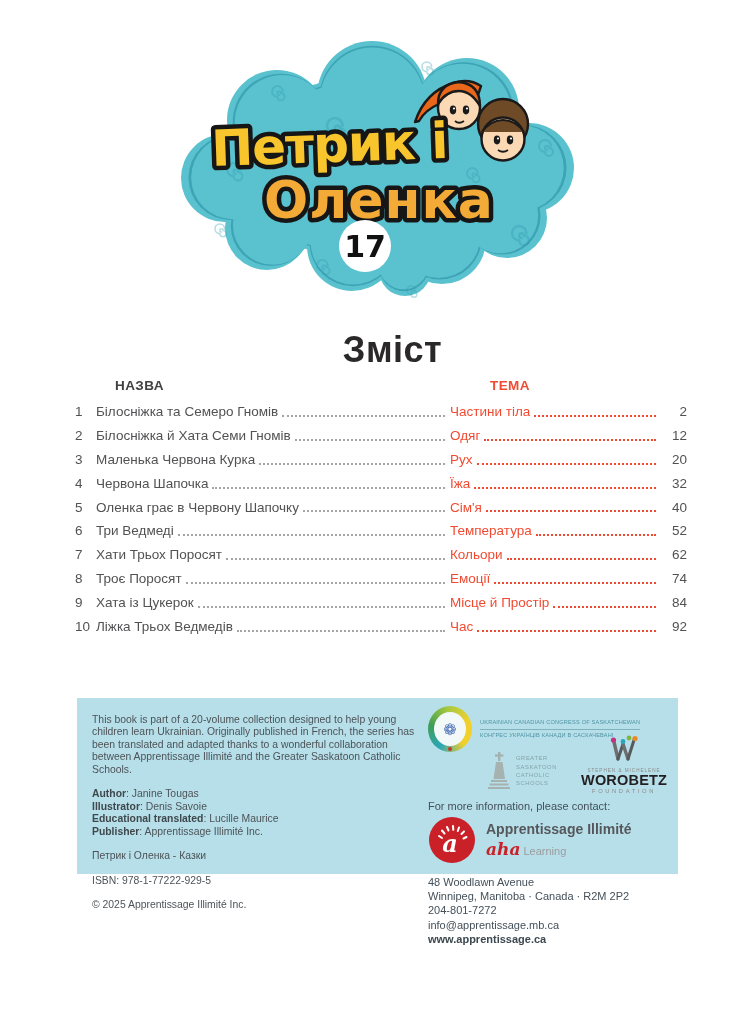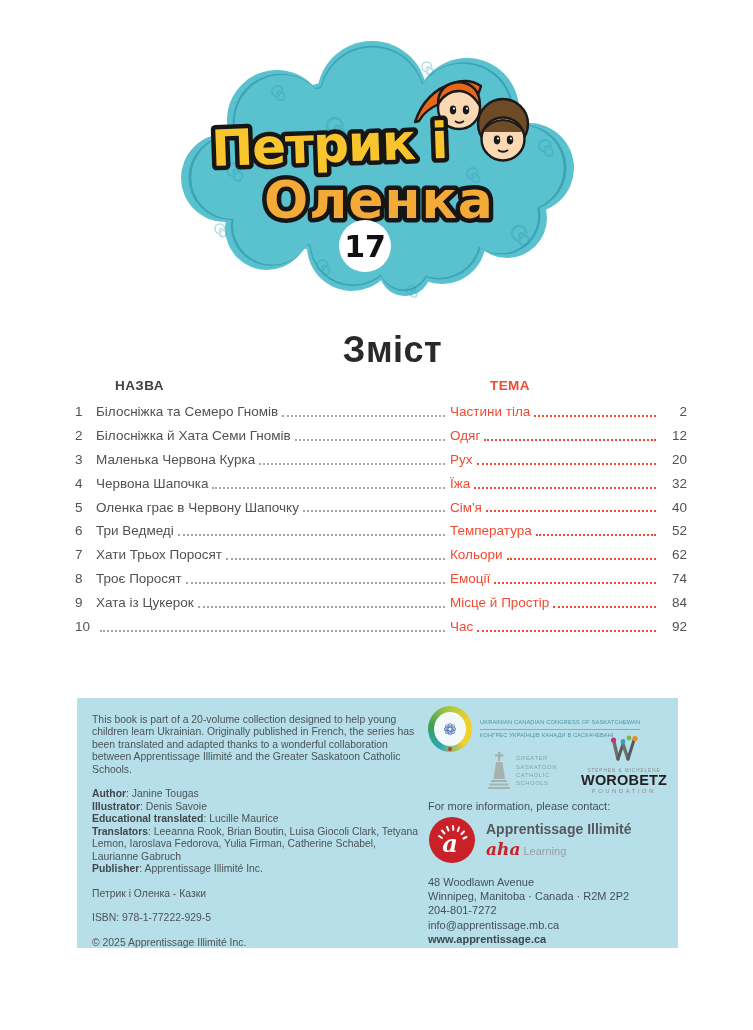--- a/index.html
+++ b/index.html
@@ -21,21 +21,21 @@
   .toc-row{display:flex;align-items:flex-end;height:23.9px;font-size:13.5px;color:#525254;}
   .toc-row span{line-height:23.9px;white-space:nowrap;}
   .toc-left{display:flex;align-items:flex-end;width:375px;flex:0 0 375px;}
   .toc-num{width:21px;flex:0 0 21px;}
   .leader{flex:1 1 auto;border-bottom:2px dotted #a5a5a5;margin:0 5px 7px 4px;min-width:8px;}
   .leader.orange{border-bottom-color:#f04b32;}
   .toc-theme{color:#f04b32;}
   .toc-page{width:26px;flex:0 0 26px;text-align:right;}
 
   
-  .footer{position:absolute;left:77px;top:698px;width:601px;height:250px;background:#b7dfe9;}
+  .footer{position:absolute;left:77px;top:698px;width:601px;height:176px;background:#b7dfe9;}
   .f-left{position:absolute;left:15px;top:16px;width:330px;font-size:10.4px;line-height:1.2;color:#4c5357;}
   .f-left .about{margin:0 0 12px 0;}
   .credit-line b{color:#3f484c;}
   .f-series{margin-top:12px;}
   .f-isbn{margin-top:12px;}
   .f-copy{margin-top:12px;}
 
   .f-right{position:absolute;left:351px;top:8px;width:242px;height:238px;}
 
   
@@ -255,40 +255,40 @@
           <span class="toc-title">Хата із Цукерок</span>
           <span class="leader"></span>
         </span>
         <span class="toc-theme">Місце й Простір</span>
         <span class="leader orange"></span>
         <span class="toc-page">84</span>
       </div>
         <div class="toc-row">
         <span class="toc-left">
           <span class="toc-num">10</span>
+          <span class="toc-title">Ліжка Трьох Ведмедів</span>
           <span class="leader"></span>
         </span>
         <span class="toc-theme">Час</span>
         <span class="leader orange"></span>
         <span class="toc-page">92</span>
       </div>
       </div>
   </div>
 
   <div class="footer">
 
     <div class="f-left">
       <p class="about">This book is part of a 20-volume collection designed to help young children learn Ukrainian. Originally published in French, the series has been translated and adapted thanks to a wonderful collaboration between Apprentissage Illimité and the Greater Saskatoon Catholic Schools.</p>
 
       <div>
 
       <div class="credit-line"><b>Author</b><span>: Janine Tougas</span></div>
           <div class="credit-line"><b>Illustrator</b><span>: Denis Savoie</span></div>
           <div class="credit-line"><b>Educational translated</b><span>: Lucille Maurice</span></div>
-          <div class="credit-line"><b>Translators</b><span>: Leeanna Rook, Brian Boutin, Luisa Giocoli Clark, Tetyana Lemon, Iaroslava Fedorova, Yulia Firman, Catherine Schabel, Laurianne Gabruch</span></div>
           <div class="credit-line"><b>Publisher</b><span>: Apprentissage Illimité Inc.</span></div>
         </div>
 
       <div class="f-series">Петрик і Оленка - Казки</div>
       <div class="f-isbn">ISBN: 978-1-77222-929-5</div>
       <div class="f-copy">© 2025 Apprentissage Illimité Inc.</div>
     </div>
 
     <div class="f-right">
 

